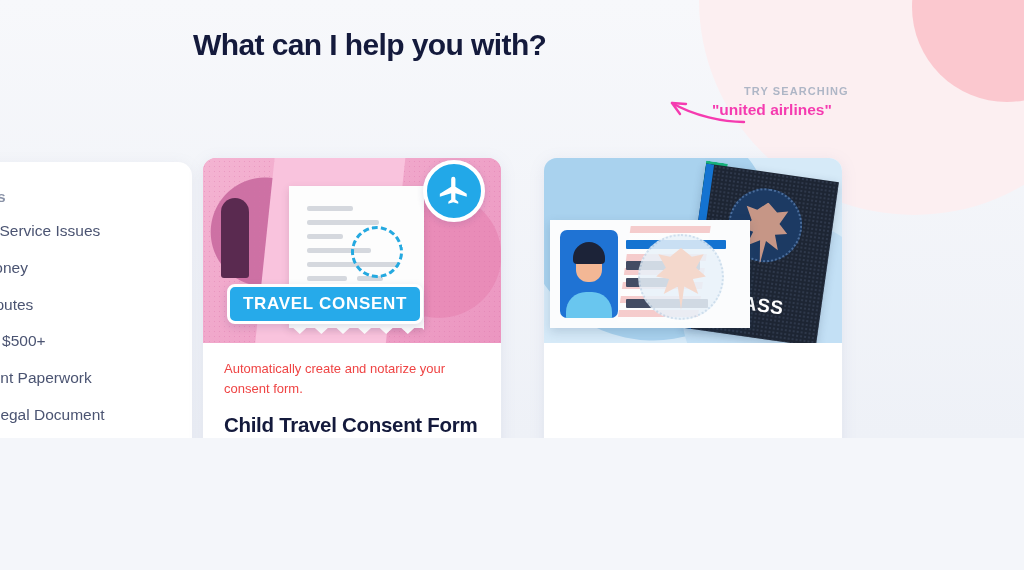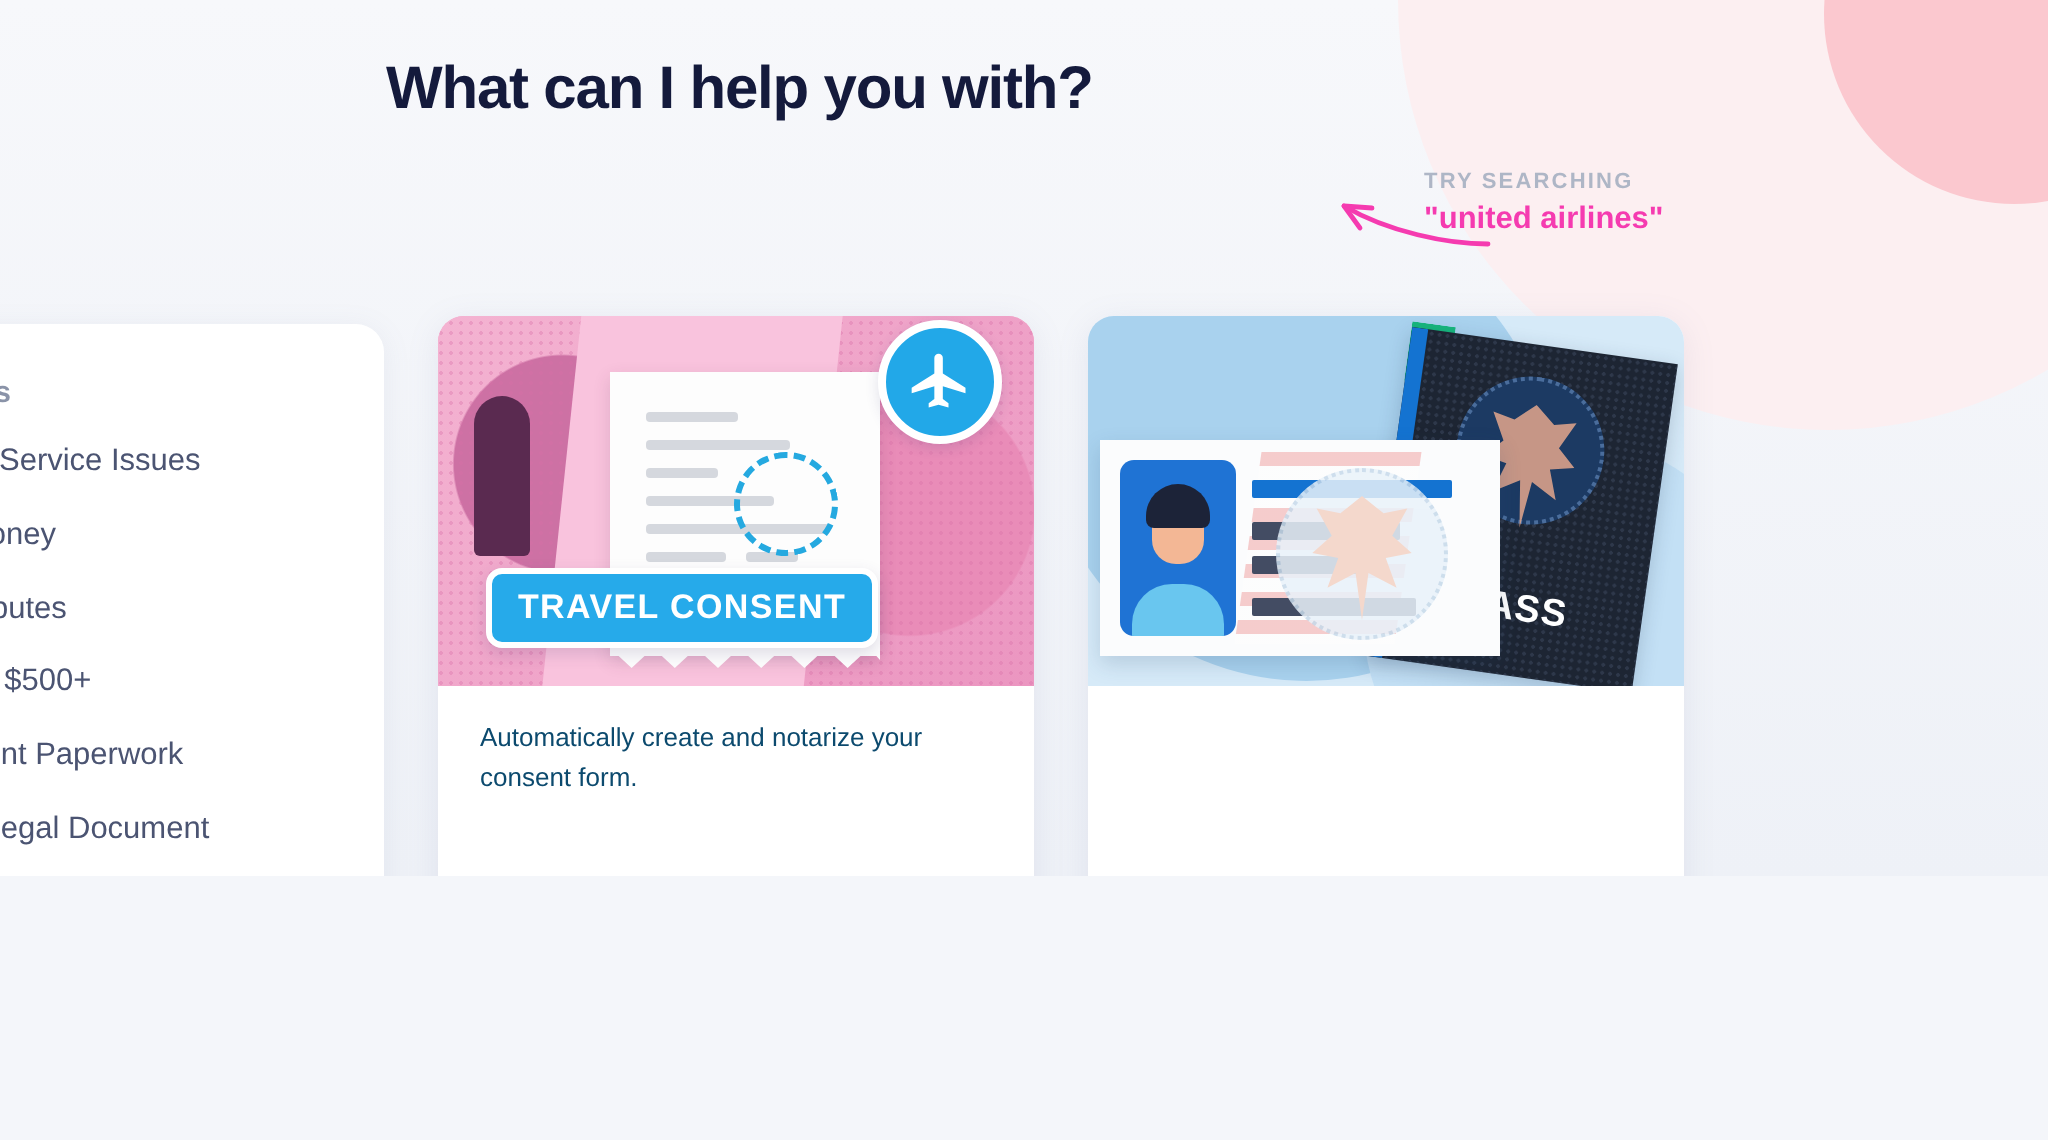--- a/index.html
+++ b/index.html
@@ -65,20 +65,21 @@
     position: absolute;
     left: 712px; top: 85px;
     text-align: left;
   }
   .hint-label {
     font-size: 11px;
     font-weight: bold;
     letter-spacing: 1.1px;
     color: #aeb6c6;
     white-space: nowrap;
+    margin-left: 32px;
   }
   .hint-term {
     margin-top: 4px;
     font-size: 15.5px;
     font-weight: bold;
     color: #f53bb0;
     white-space: nowrap;
   }
   .hint-arrow {
     position: absolute;
@@ -118,27 +119,27 @@
   
   .card {
     position: absolute;
     top: 158px;
     width: 298px; height: 310px;
     background: #ffffff;
     border-radius: 13px;
     box-shadow: 0 3px 16px rgba(120,133,170,0.13);
     overflow: hidden;
   }
-  #card-travel { left: 219px; }
+  #card-travel { left: 203px; }
   #card-passport { left: 544px; }
   .card-art { position: relative; width: 100%; height: 185px; overflow: hidden; }
   .card-body { padding: 16px 21px 0 21px; }
   .card-desc {
     font-size: 13px;
-    color: #0c4a6e;
+    color: #ef4444;
     line-height: 1.55;
     margin-bottom: 14px;
   }
   .card-title {
     font-size: 20.5px;
     font-weight: bold;
     color: #141a3c;
     line-height: 1.18;
     letter-spacing: -0.3px;
   }
@@ -390,20 +391,21 @@
         <svg width="34" height="34" viewBox="0 0 24 24" fill="#ffffff">
           <path d="M21 16v-2l-8-5V3.5a1.5 1.5 0 0 0-3 0V9l-8 5v2l8-2.5V18l-2 1.5V21l3.5-1 3.5 1v-1.5L13 18v-4.5L21 16z"></path>
         </svg>
       </div>
       <div class="banner">
         <span class="banner-text">TRAVEL CONSENT</span>
       </div>
     </div>
     <div class="card-body">
       <div class="card-desc">Automatically create and notarize your consent form.</div>
+      <div class="card-title">Child Travel Consent Form</div>
     </div>
   </div>
 
   <div class="card" id="card-passport">
     <div class="card-art art2">
       <div class="art2-wave"></div>
       <div class="art2-wave2"></div>
       <div class="bookmark"></div>
       <div class="passport">
         <div class="passport-dots"></div>

